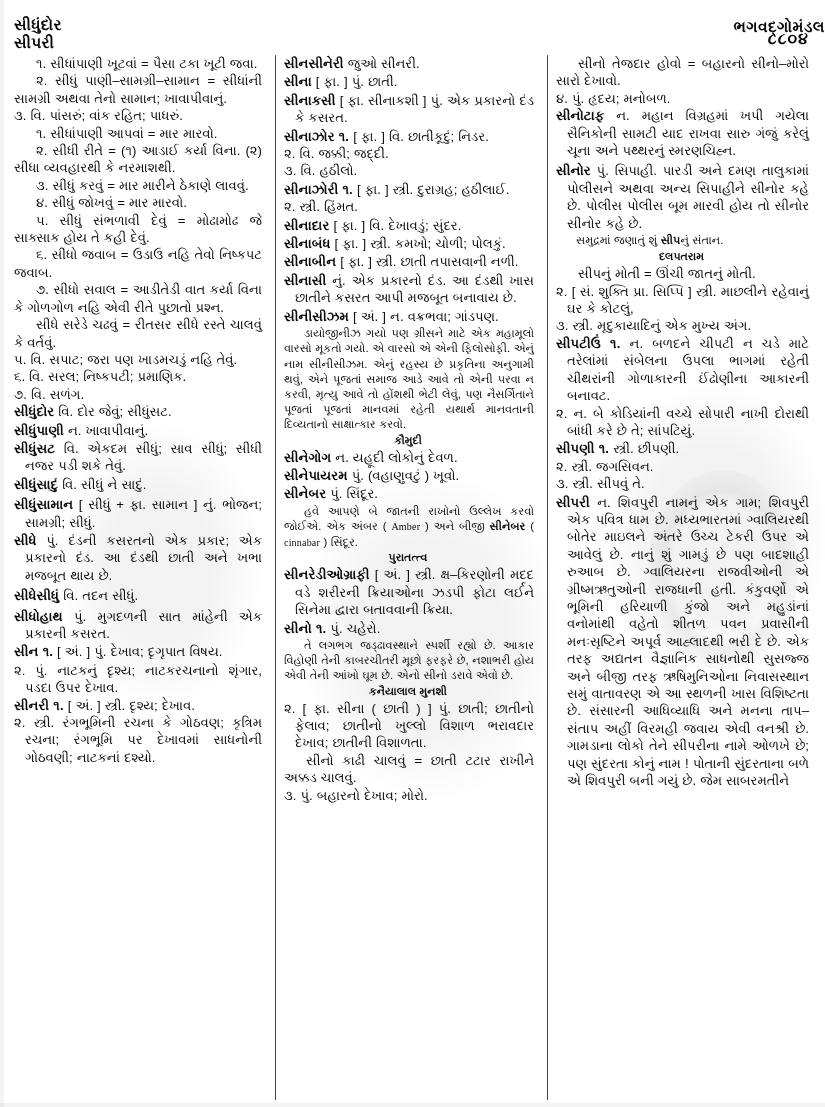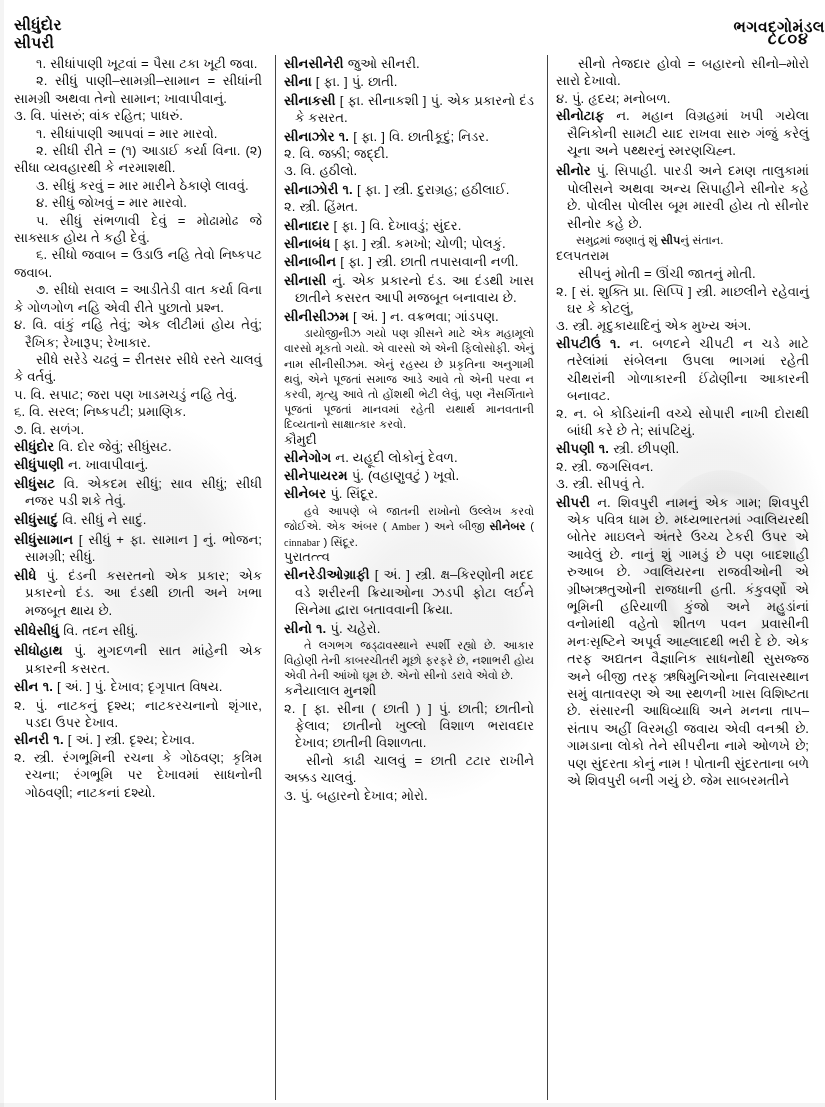--- a/index.html
+++ b/index.html
@@ -91,23 +91,23 @@
     font-size:11.3px;
     line-height:15.2px;
     text-indent:20px;
     text-align:justify;
     margin:1px 0 0 0;
     letter-spacing:0;
   }
   .quote .b{font-weight:bold;}
   .attrib{
     display:block;
-    text-align:left;
-    font-size:13px;
-    font-weight:normal;
+    text-align:center;
+    font-size:11px;
+    font-weight:bold;
     line-height:14px;
     margin:0 2px 2px 0;
   }
   .gap-s{height:2px;display:block;}
   .lat{font-family:"Liberation Serif","DejaVu Serif",serif;font-size:10px;letter-spacing:.2px;}
 </style>
 </head>
 <body>
 
 <div class="page">
@@ -137,21 +137,20 @@
       <span class="idiom">૧. સીધાંપાણી ખૂટવાં = પૈસા ટકા ખૂટી જવા.</span>
       <span class="idiom">૨. સીધું પાણી‒સામગ્રી‒સામાન = સીધાંની સામગ્રી અથવા તેનો સામાન; ખાવાપીવાનું.</span>
       <span class="hang">૩. વિ. પાંસરું; વાંક રહિત; પાધરું.</span>
       <span class="idiom">૧. સીધાંપાણી આપવાં = માર મારવો.</span>
       <span class="idiom">૨. સીધી રીતે = (૧) આડાઈ કર્યા વિના. (૨) સીધા વ્યવહારથી કે નરમાશથી.</span>
       <span class="idiom">૩. સીધું કરવું = માર મારીને ઠેકાણે લાવવું.</span>
       <span class="idiom">૪. સીધું જોખવું = માર મારવો.</span>
       <span class="idiom">૫. સીધું સંભળાવી દેવું = મોઢામોઢ જે સાક્સાક હોય તે કહી દેવું.</span>
       <span class="idiom">૬. સીધો જવાબ = ઉડાઉ નહિ તેવો નિષ્કપટ જવાબ.</span>
       <span class="idiom">૭. સીધો સવાલ = આડીતેડી વાત કર્યા વિના કે ગોળગોળ નહિ એવી રીતે પુછાતો પ્રશ્ન.</span>
-      <span class="hang">૪. વિ. વાંકું નહિ તેવું; એક લીટીમાં હોય તેવું; રૈખિક; રેખારૂપ; રેખાકાર.</span>
       <span class="idiom">સીધે સરેડે ચઢવું = રીતસર સીધે રસ્તે ચાલવું કે વર્તવું.</span>
       <span class="hang">૫. વિ. સપાટ; જરા પણ ખાડમચડું નહિ તેવું.</span>
       <span class="hang">૬. વિ. સરલ; નિષ્કપટી; પ્રમાણિક.</span>
       <span class="hang">૭. વિ. સળંગ.</span>
 
       <div class="entry">
         <span class="hang"><span class="hw">સીધુંદોર</span>
         <span>વિ. દોર જેવું; સીધુંસટ.</span></span>
       </div>
       <div class="entry">

